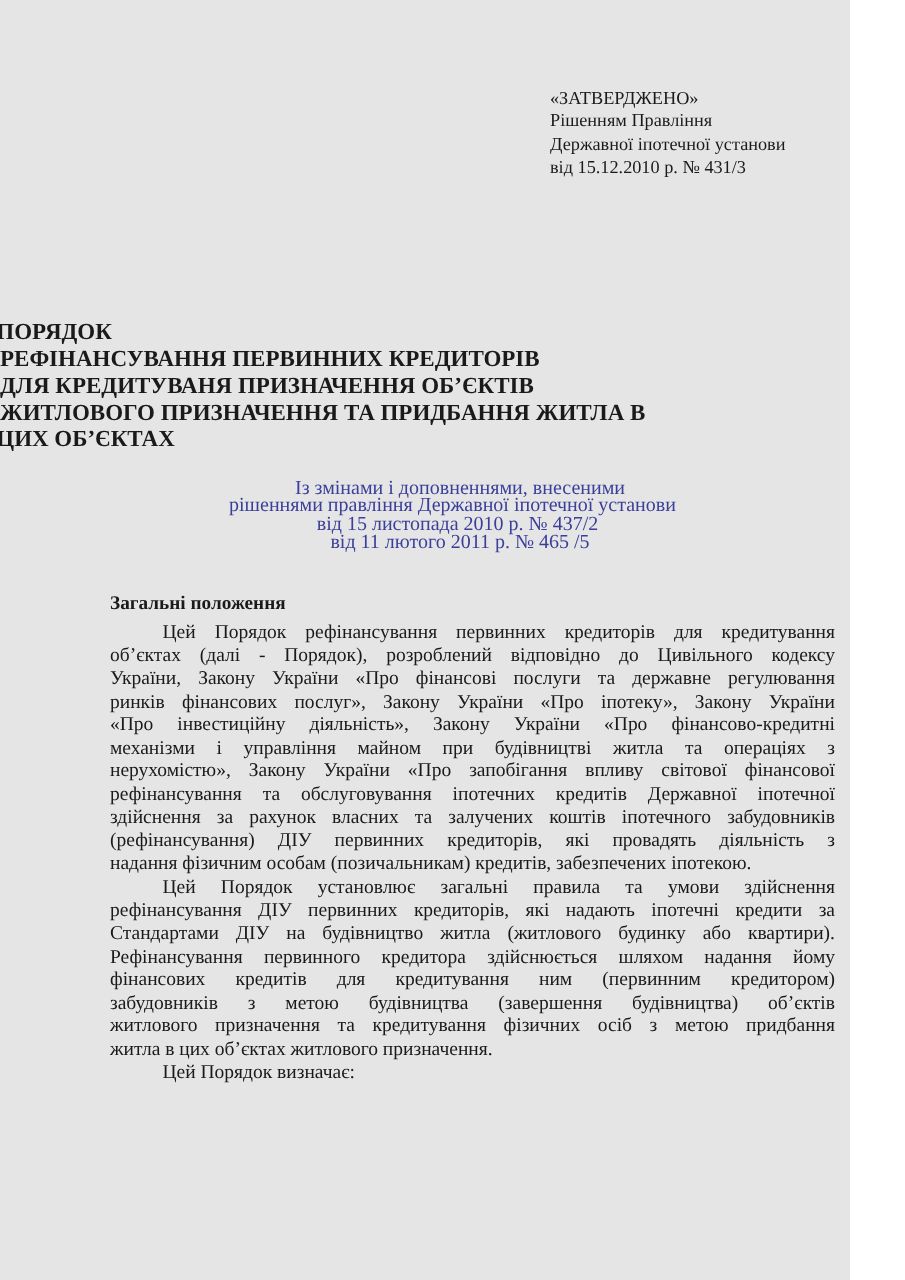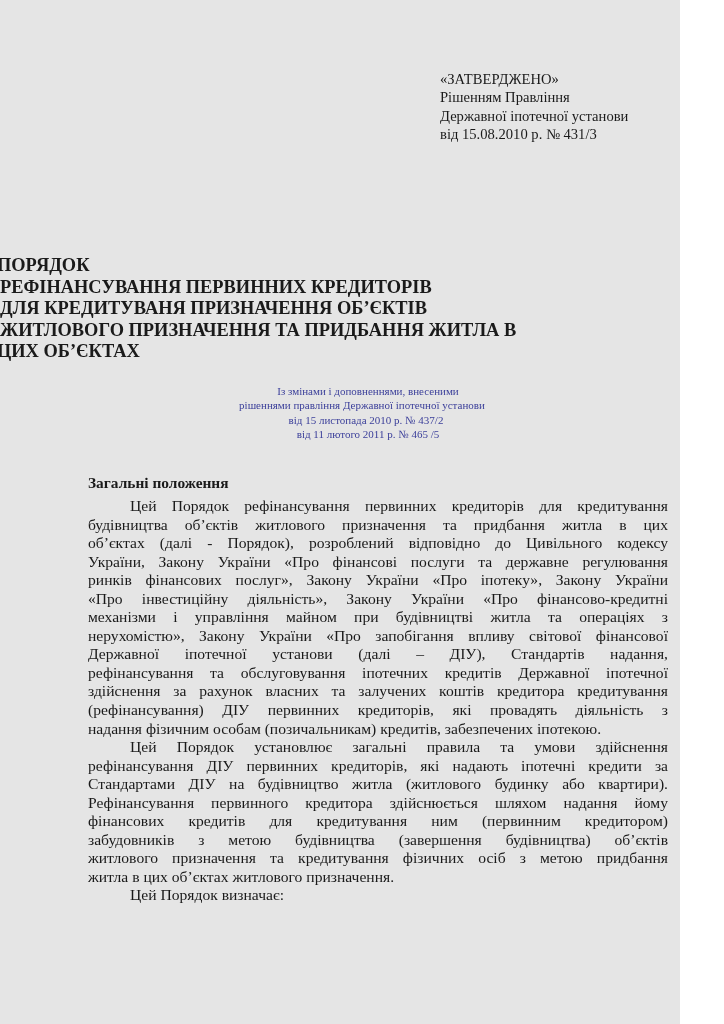--- a/index.html
+++ b/index.html
@@ -10,21 +10,21 @@
     .approval { position: absolute; left: 440px; top: 70px; font-size: 14.6px; line-height: 18.4px; }
     .approval div { white-space: nowrap; }
 
     .title { position: absolute; left: 0; width: 724px; top: 255px; 
              font-weight: bold; font-size: 18.4px; line-height: 21.6px; }
     .title div { white-space: nowrap; }
     .title .l0 { transform: translateX(-3px); }
     .title .l4 { transform: translateX(-3px); }
 
     .amend { position: absolute; left: 0; width: 724px; top: 384px; text-align: center;
-             color: #3b3f9a; font-size: 11px; line-height: 14.3px; }
+             color: #3b3f9a; font-size: 16px; line-height: 14.3px; }
     .amend div { white-space: nowrap; }
     .amend .a0 { transform: translateX(6px); }
     .amend .a2 { transform: translateX(4px); }
     .amend .a3 { transform: translateX(6px); }
 
     .section-head { position: absolute; left: 88px; top: 474px; font-weight: bold; font-size: 15.4px; }
 
     .body { position: absolute; left: 88px; top: 497px; width: 580px; font-size: 15.6px; line-height: 18.55px; }
     .line { display: block; width: 580px; text-align: justify; text-align-last: justify; white-space: nowrap; height: 18.55px; overflow: visible; }
     .line.first { padding-left: 42px; width: 538px; }
@@ -33,21 +33,21 @@
   </style>
 </head>
 <body>
 
 <div class="page">
 
   <div class="approval">
     <div>«ЗАТВЕРДЖЕНО»</div>
     <div>Рішенням Правління</div>
     <div>Державної іпотечної установи</div>
-    <div>від  15.08.2010 р. № 431/3</div>
+    <div>від  15.12.2010 р. № 431/3</div>
   </div>
 
   <div class="title">
     <div class="l0">ПОРЯДОК</div>
     <div class="l1">РЕФІНАНСУВАННЯ ПЕРВИННИХ КРЕДИТОРІВ</div>
     <div class="l2">ДЛЯ КРЕДИТУВАНЯ ПРИЗНАЧЕННЯ ОБ’ЄКТІВ</div>
     <div class="l3">ЖИТЛОВОГО ПРИЗНАЧЕННЯ ТА ПРИДБАННЯ ЖИТЛА В</div>
     <div class="l4">ЦИХ ОБ’ЄКТАХ</div>
   </div>
 
@@ -56,30 +56,28 @@
     <div class="a1">рішеннями правління Державної іпотечної установи</div>
     <div class="a2">від 15 листопада 2010 р. № 437/2</div>
     <div class="a3">від 11 лютого 2011 р. №  465 /5</div>
   </div>
 
   <div class="section-head">Загальні  положення</div>
 
   <div class="body">
 
     <span class="line first">Цей Порядок рефінансування первинних кредиторів для кредитування</span>
-    <span class="line">будівництва об’єктів житлового призначення та придбання житла в цих</span>
     <span class="line">об’єктах (далі - Порядок), розроблений відповідно до Цивільного кодексу</span>
     <span class="line">України, Закону України «Про фінансові послуги та державне регулювання</span>
     <span class="line">ринків фінансових послуг», Закону України «Про іпотеку», Закону України</span>
     <span class="line">«Про інвестиційну діяльність», Закону України «Про фінансово-кредитні</span>
     <span class="line">механізми і управління майном при будівництві житла та операціях з</span>
     <span class="line">нерухомістю», Закону України «Про запобігання впливу світової фінансової</span>
-    <span class="line">Державної іпотечної установи (далі – ДІУ), Стандартів надання,</span>
     <span class="line">рефінансування та обслуговування іпотечних кредитів Державної іпотечної</span>
-    <span class="line">здійснення за рахунок власних та залучених коштів кредитора кредитування</span>
+    <span class="line">здійснення за рахунок власних та залучених коштів іпотечного забудовників</span>
     <span class="line">(рефінансування) ДІУ  первинних кредиторів, які провадять діяльність з</span>
     <span class="line last">надання фізичним особам (позичальникам) кредитів, забезпечених іпотекою.</span>
 
     <span class="line first">Цей Порядок установлює загальні правила та умови здійснення</span>
     <span class="line">рефінансування ДІУ первинних кредиторів, які надають іпотечні кредити за</span>
     <span class="line">Стандартами ДІУ на будівництво житла (житлового будинку або квартири).</span>
     <span class="line">Рефінансування первинного кредитора здійснюється шляхом надання йому</span>
     <span class="line">фінансових кредитів для кредитування ним (первинним кредитором)</span>
     <span class="line">забудовників з метою будівництва (завершення будівництва) об’єктів</span>
     <span class="line">житлового призначення та кредитування фізичних осіб з метою придбання</span>

